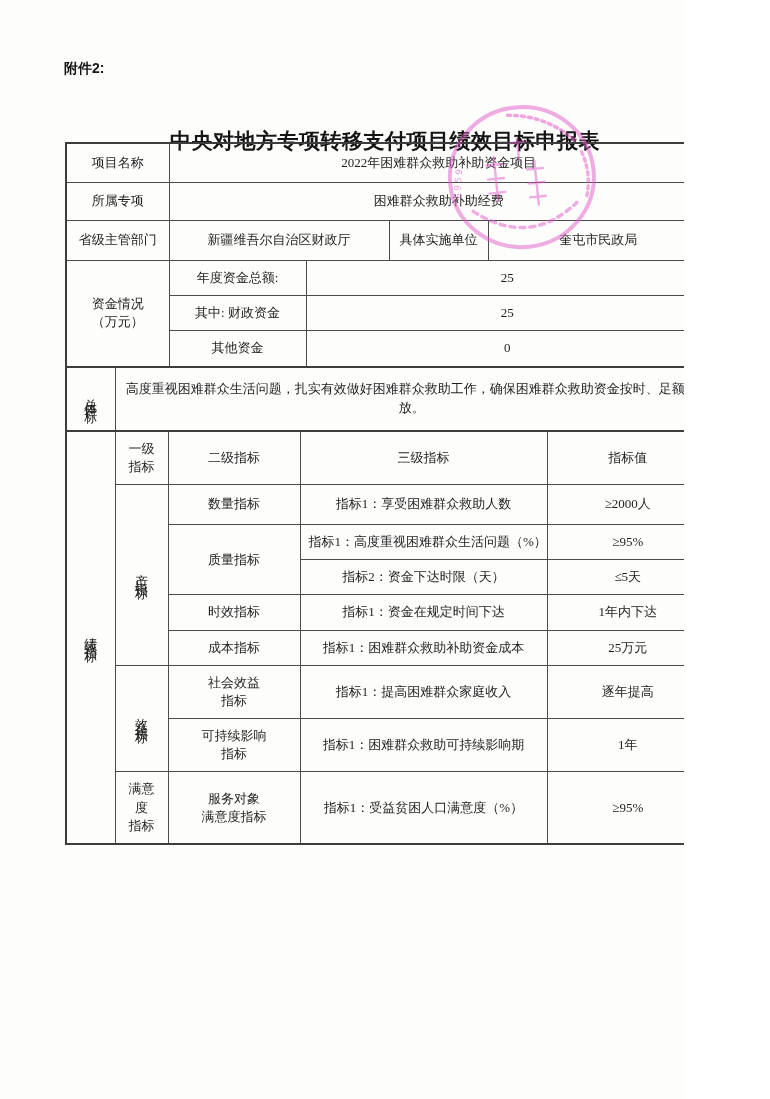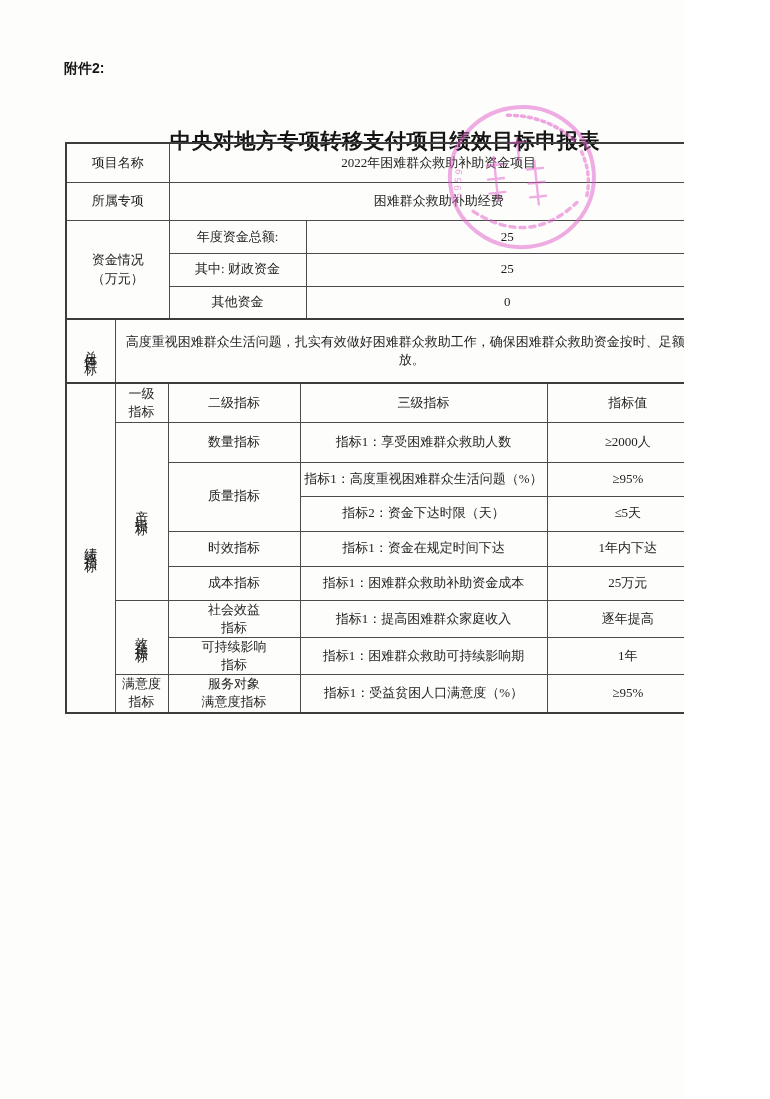--- a/index.html
+++ b/index.html
@@ -24,21 +24,21 @@
   .tbl-wrap {
     position:absolute; left:65px; top:142px; width:645px;
     border:2px solid #3d3d3d; box-sizing:border-box;
   }
   .sec table {
     width:100%; border-collapse:collapse; table-layout:fixed;
     border-style:hidden;
   }
   .sec td {
     border:1px solid #4b4b4b; font-size:13px; text-align:center;
-    vertical-align:middle; padding:0; overflow:hidden; color:#1d1d1d;
+    vertical-align:middle; padding:8px; overflow:hidden; color:#1d1d1d;
     line-height:1.4;
   }
   .thin-top  { border-top:1px solid #4b4b4b; }
   .thick-top { border-top:2px solid #3d3d3d; }
   .pre { white-space:pre-line; }
   .vert {
     display:inline-block; writing-mode:vertical-rl; text-orientation:upright;
     letter-spacing:4px; line-height:1;
   }
   .lab-left   { text-align:left; padding-left:7px;margin-top:8px; }
@@ -77,20 +77,26 @@
             <col>
           </colgroup>
         <tbody>
             <tr style="height:38px">
           <td>项目名称</td>
           <td colspan="3">2022年困难群众救助补助资金项目</td>
         </tr>
         <tr style="height:38px">
           <td>所属专项</td>
           <td colspan="3">困难群众救助补助经费</td>
+        </tr>
+        <tr style="height:40px">
+          <td>省级主管部门</td>
+          <td>新疆维吾尔自治区财政厅</td>
+          <td>具体实施单位</td>
+          <td>奎屯市民政局</td>
         </tr>
       </tbody>
         </table>
     </div>
 
     <div class="sec thin-top">
       <table>
         <colgroup>
             <col style="width:102px">
             <col style="width:137px">

